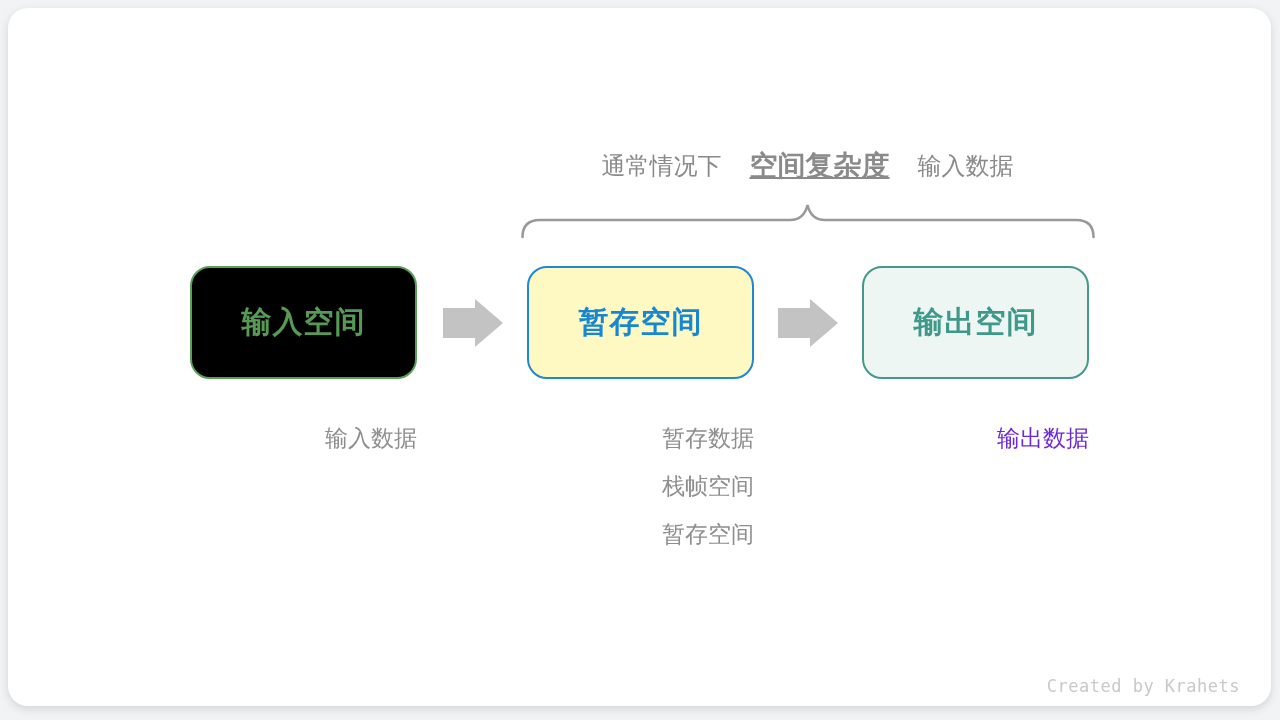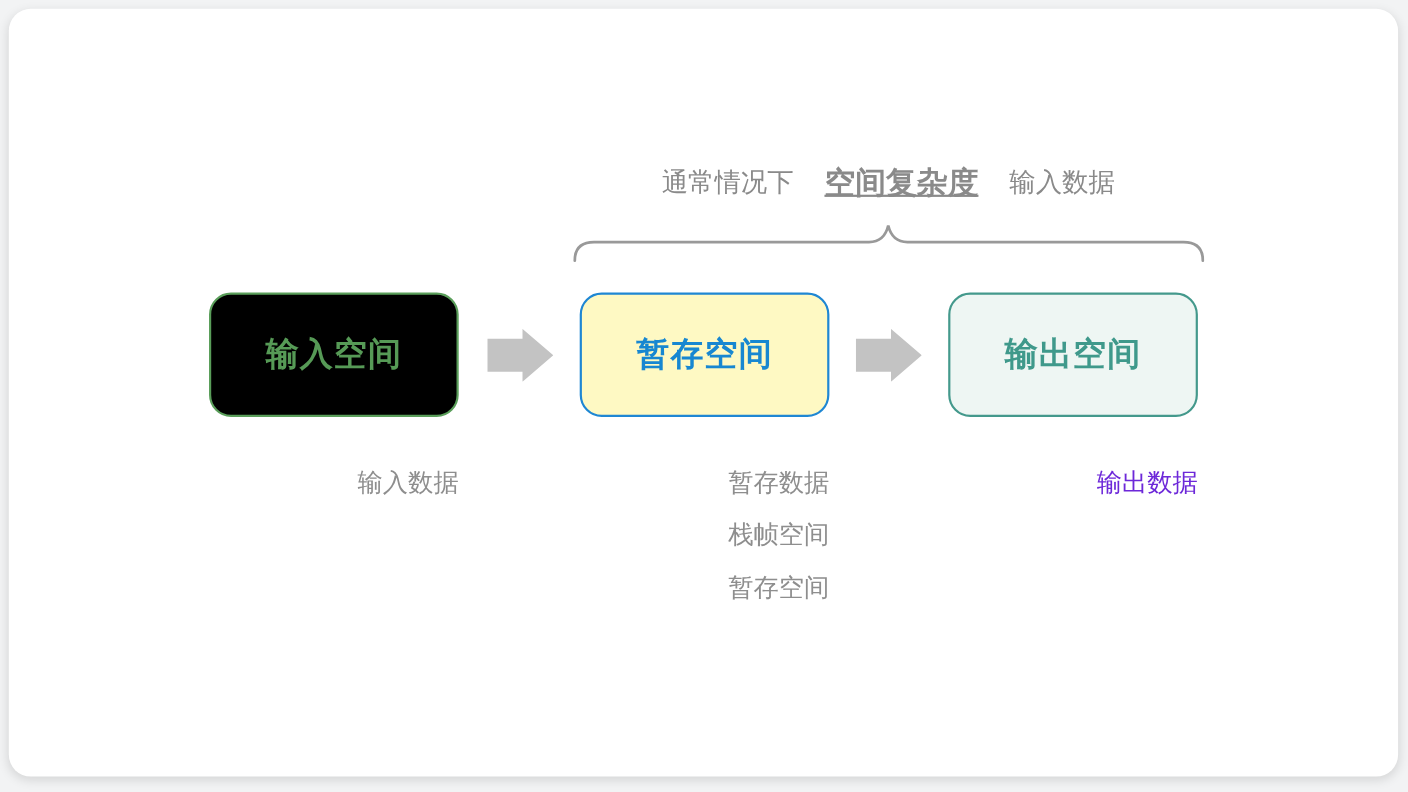--- a/index.html
+++ b/index.html
@@ -145,14 +145,15 @@
   <div class="note-col note-temp" style="color: rgb(142, 142, 142);">
     <div>暂存数据</div>
     <div>栈帧空间</div>
     <div>暂存空间</div>
   </div>
 
   <div class="note-col note-output" style="color: #6d28d9;">
     <div>输出数据</div>
   </div>
 
+  <div class="watermark" style="color: rgb(201, 201, 201);">Created by Krahets</div>
 
 </div>
 
 </body></html>

